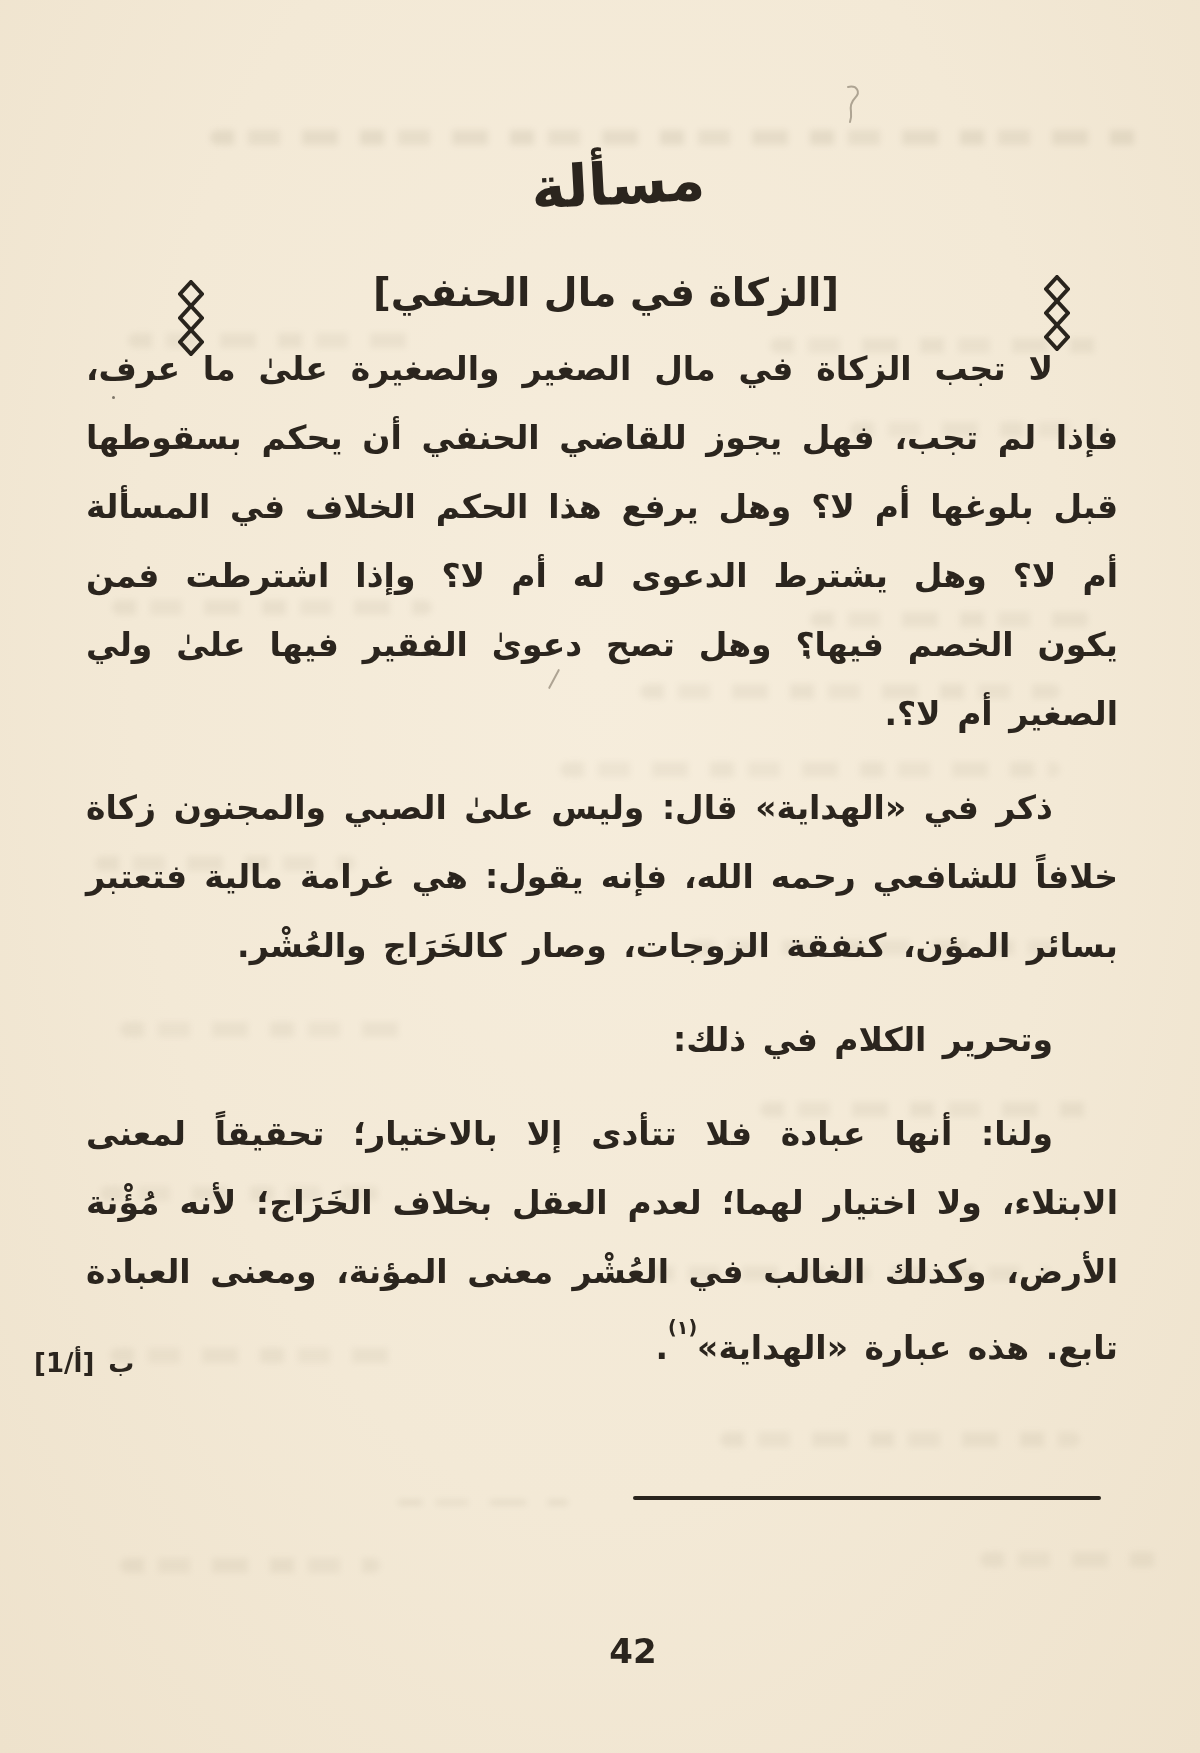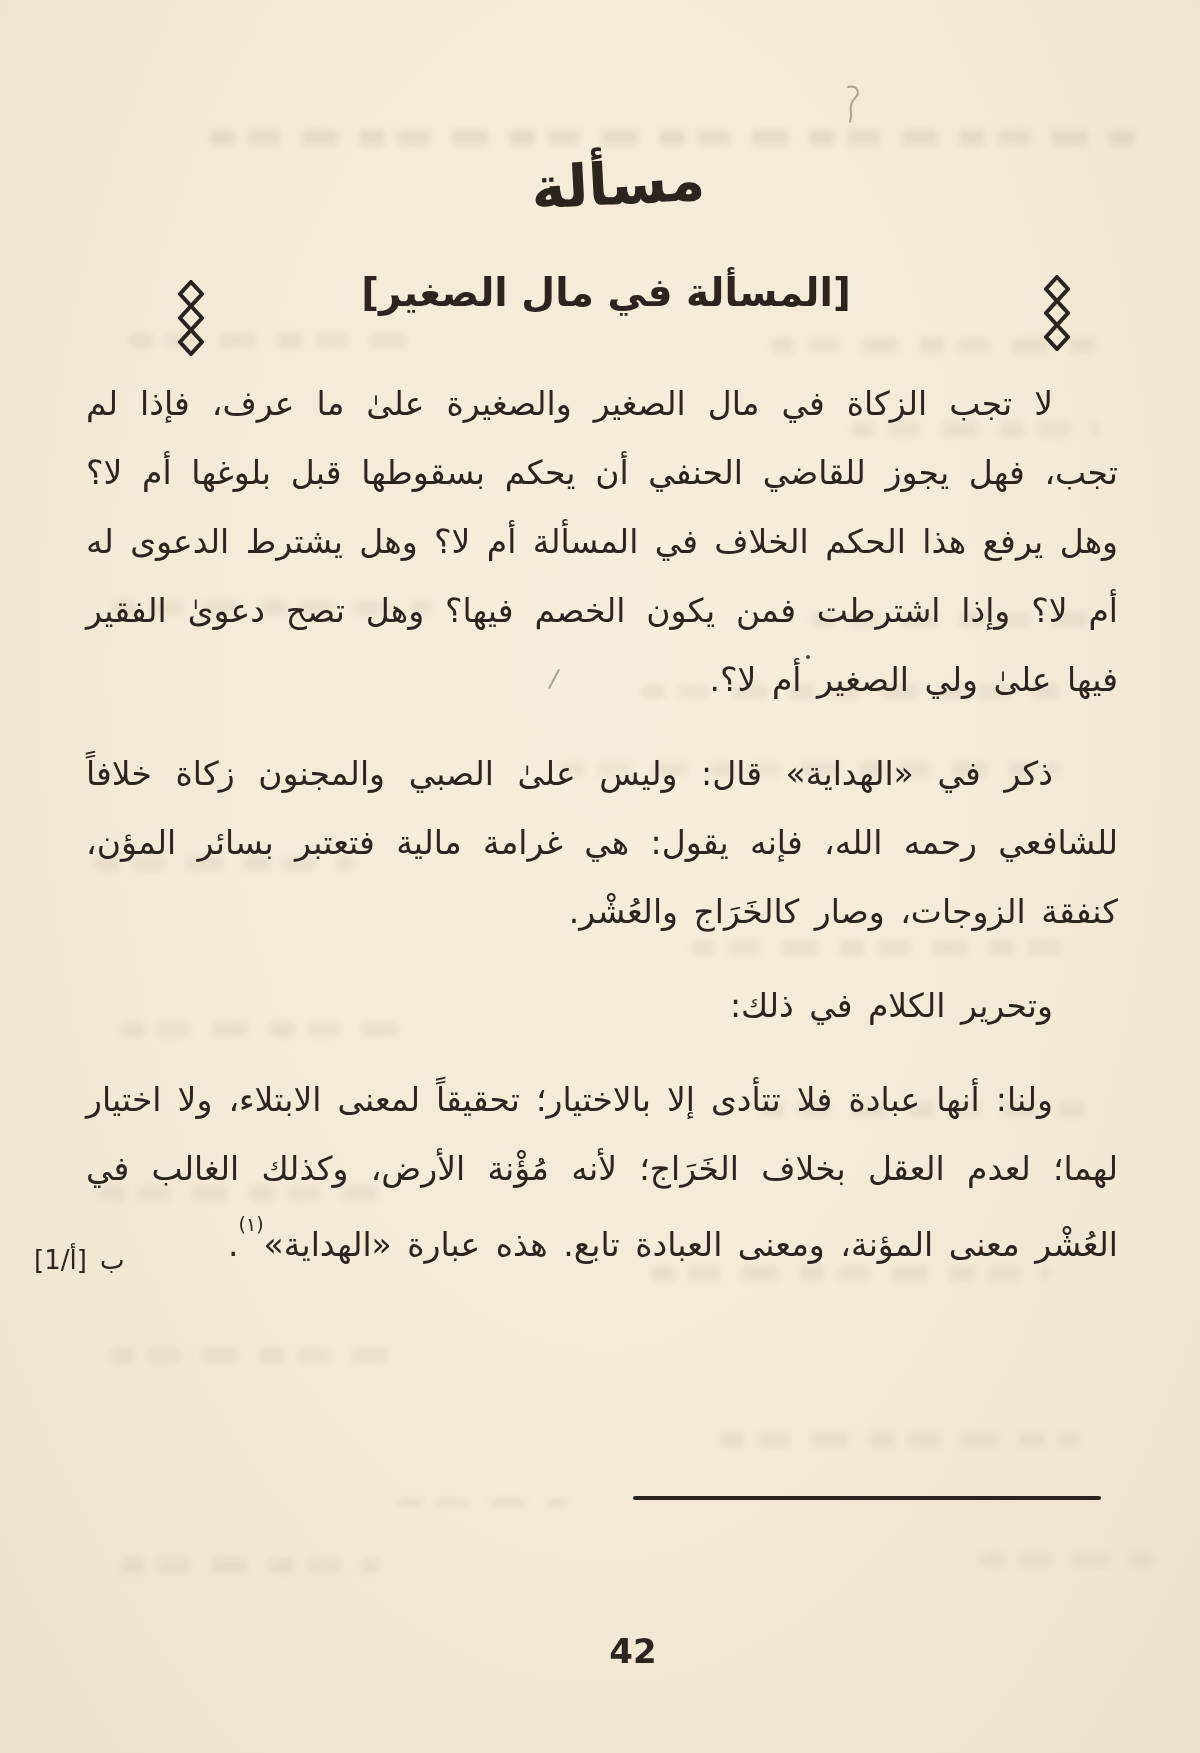--- a/index.html
+++ b/index.html
@@ -29,24 +29,25 @@
   .title-row{top:270px;text-align:center;}
   .section-title{
     display:inline-block;font-size:39px;font-weight:bold;margin:0;
     transform:translateX(6px);
   }
   .ornament{position:absolute;z-index:2;}
   .ornament.left{left:178px;top:280px;}
   .ornament.right{left:1044px;top:275px;}
   .body-text{
     position:absolute;z-index:2;
-    top:369px;right:82px;left:86px;
+    top:334px;right:82px;left:86px;
     font-size:33px;line-height:69px;
     text-align:justify;direction:rtl;
     word-spacing:5px;
+    font-weight:bold;
   }
   .body-text p{margin:0 0 25px 0;text-indent:65px;}
   .fn-ref{
     font-size:19px;position:relative;top:-13px;
     letter-spacing:0;word-spacing:0;
   }
   .p-with-note{position:relative;}
   .margin-note{
     position:absolute;left:-52px;bottom:6px;
     font-size:26px;line-height:1;white-space:nowrap;
@@ -119,21 +120,21 @@
   </span>
   <span class="ornament right">
     <svg width="26" height="76" viewBox="0 0 26 76">
       <path d="M13 2 L24 14 L13 26 L2 14 Z" fill="none" stroke="#29241d" stroke-width="4"></path>
       <path d="M13 26 L24 38 L13 50 L2 38 Z" fill="none" stroke="#29241d" stroke-width="4"></path>
       <path d="M13 50 L24 62 L13 74 L2 62 Z" fill="none" stroke="#29241d" stroke-width="4"></path>
     </svg>
   </span>
 
   <div class="layer title-row">
-    <h2 class="section-title">[المسألة في مال الصغير]</h2>
+    <h2 class="section-title">[الزكاة في مال الحنفي]</h2>
   </div>
 
   <div class="body-text">
     <p>لا تجب الزكاة في مال الصغير والصغيرة علىٰ ما عرف، فإذا لم تجب، فهل يجوز للقاضي الحنفي أن يحكم بسقوطها قبل بلوغها أم لا؟ وهل يرفع هذا الحكم الخلاف في المسألة أم لا؟ وهل يشترط الدعوى له أم لا؟ وإذا اشترطت فمن يكون الخصم فيها؟ وهل تصح دعوىٰ الفقير فيها علىٰ ولي الصغير أم لا؟.</p>
     <p>ذكر في «الهداية» قال: وليس علىٰ الصبي والمجنون زكاة خلافاً للشافعي رحمه الله، فإنه يقول: هي غرامة مالية فتعتبر بسائر المؤن، كنفقة الزوجات، وصار كالخَرَاج والعُشْر.</p>
     <p>وتحرير الكلام في ذلك:</p>
     <p class="p-with-note"><span>ولنا: أنها عبادة فلا تتأدى إلا بالاختيار؛ تحقيقاً لمعنى الابتلاء، ولا اختيار لهما؛ لعدم العقل بخلاف الخَرَاج؛ لأنه مُؤْنة الأرض، وكذلك الغالب في العُشْر معنى المؤنة، ومعنى العبادة تابع. هذه عبارة «الهداية»</span><sup class="fn-ref">(١)</sup><span>.</span><span class="margin-note">ب [أ/1]</span></p>
   </div>
 
   <div class="footnote-area">

